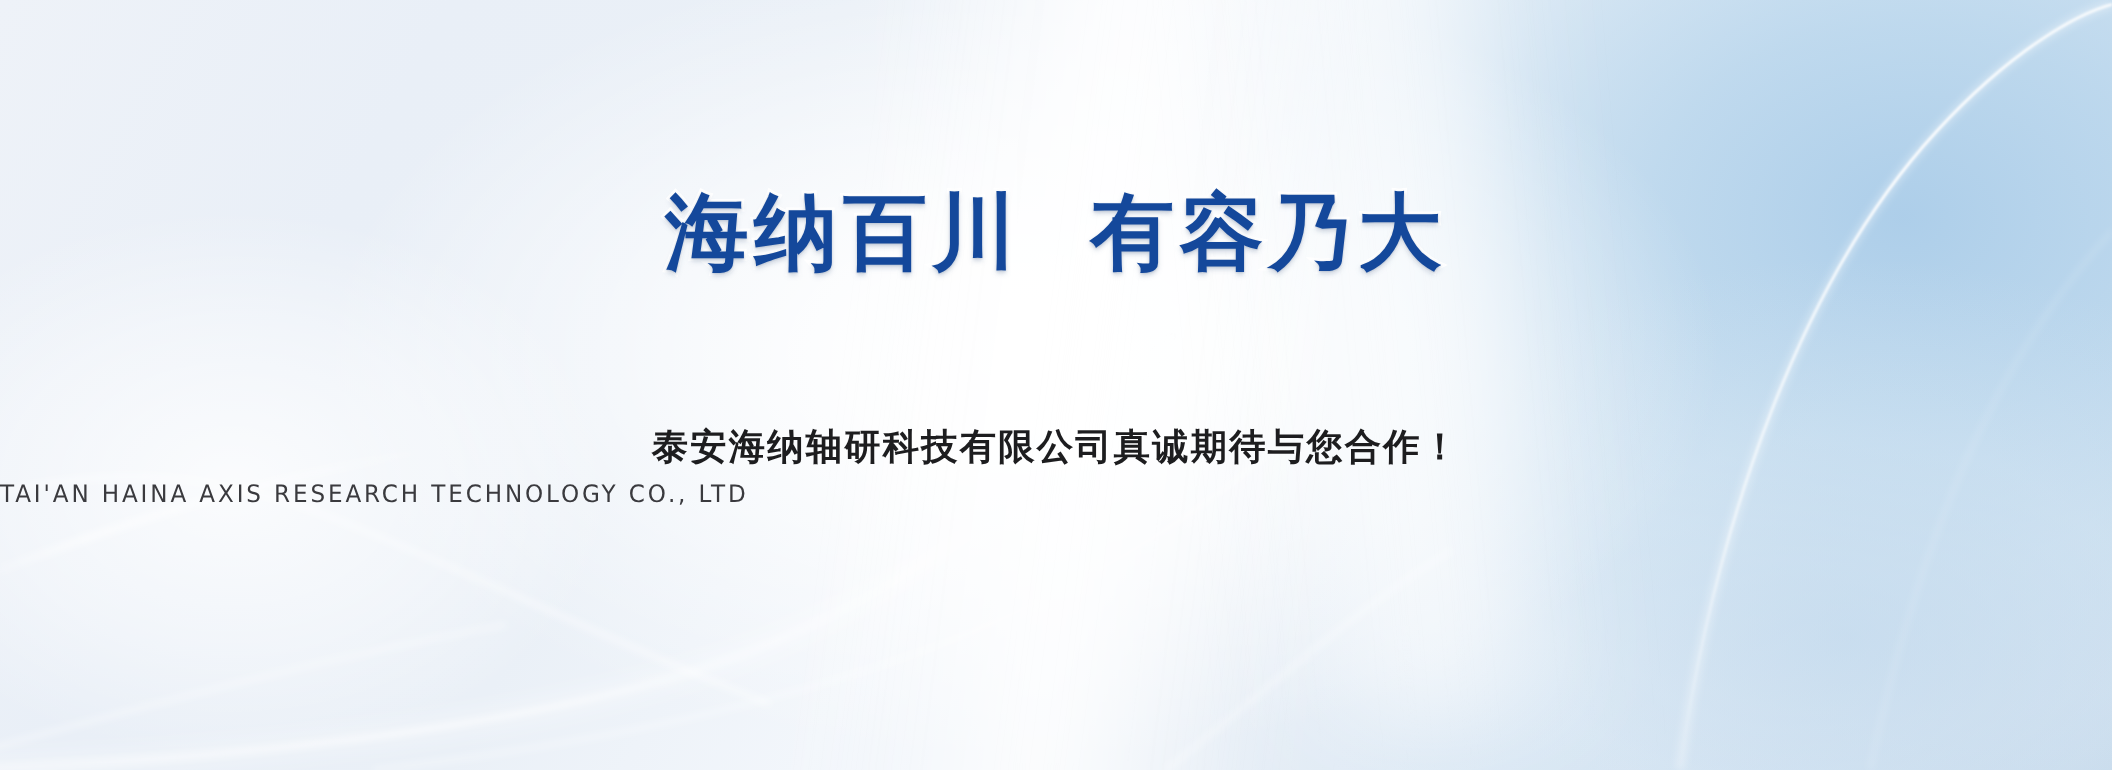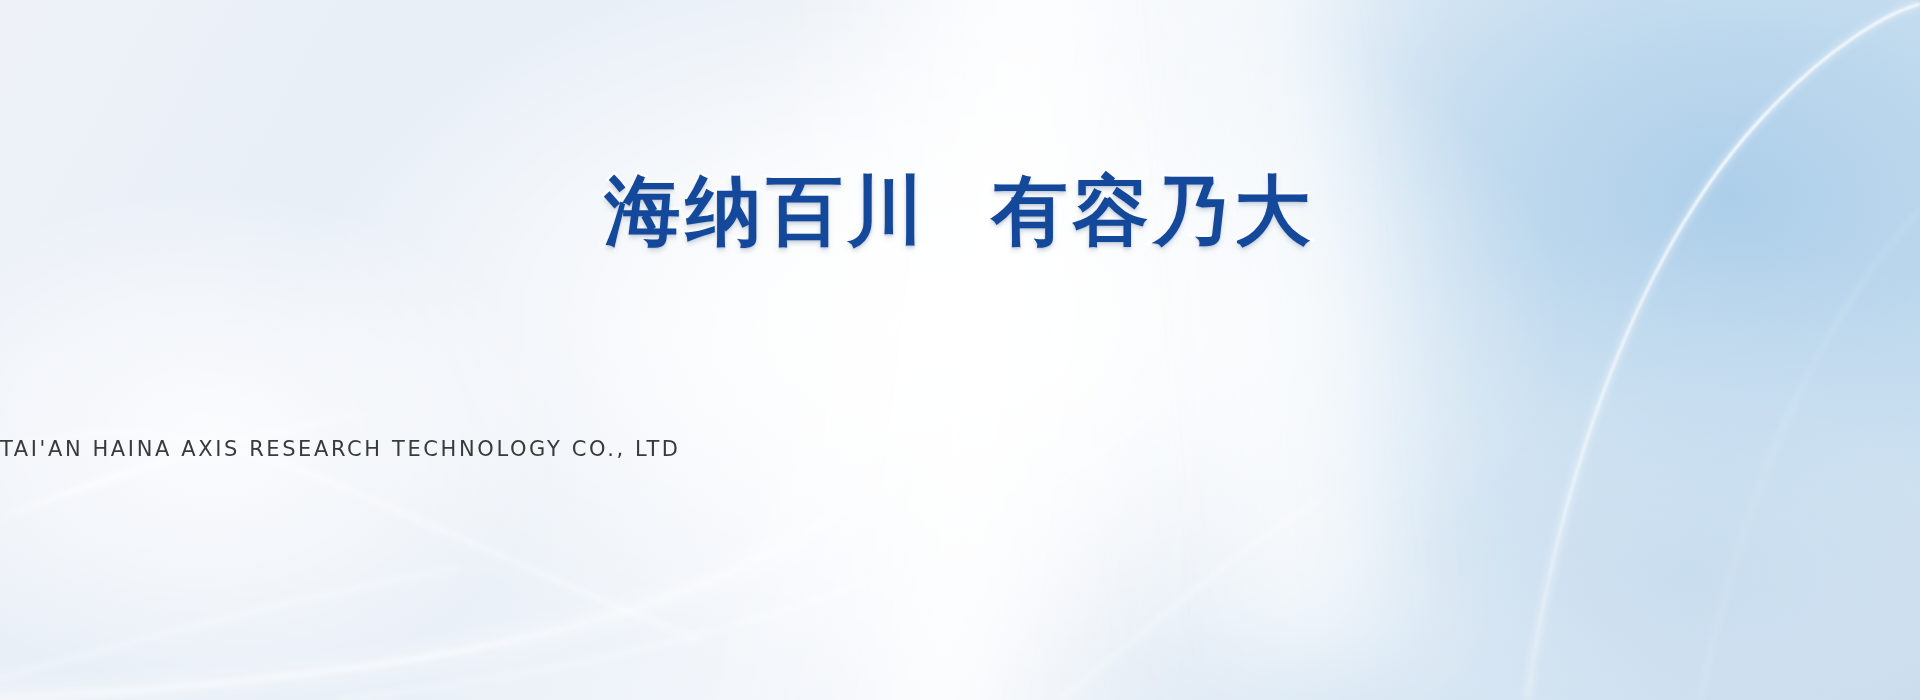--- a/index.html
+++ b/index.html
@@ -261,17 +261,18 @@
     <path d="M1060,700 C1160,620 1240,548 1320,500" fill="none" stroke="#ffffff" stroke-opacity="0.42" stroke-width="4" filter="url(#bigblur)"></path>
 
     <line x1="1525" y1="496" x2="1525" y2="540" stroke="#ffffff" stroke-opacity="0.55" stroke-width="2" filter="url(#softblur)"></line>
     <line x1="860" y1="620" x2="860" y2="664" stroke="#ffffff" stroke-opacity="0.42" stroke-width="2" filter="url(#softblur)"></line>
     <line x1="405" y1="615" x2="405" y2="650" stroke="#ffffff" stroke-opacity="0.38" stroke-width="2" filter="url(#softblur)"></line>
   </svg>
 
   <div class="content">
     <h1 class="headline">海纳百川  有容乃大</h1>
 
+    <p class="sub-cn">泰安海纳轴研科技有限公司真诚期待与您合作！</p>
 
     <p class="sub-en">TAI'AN HAINA AXIS RESEARCH TECHNOLOGY CO., LTD</p>
   </div>
 
 </div>
 
 </body></html>

